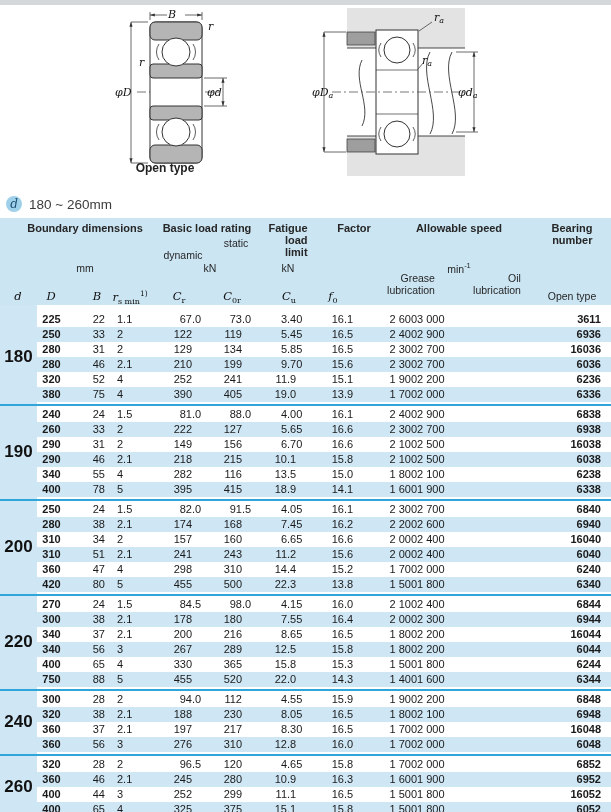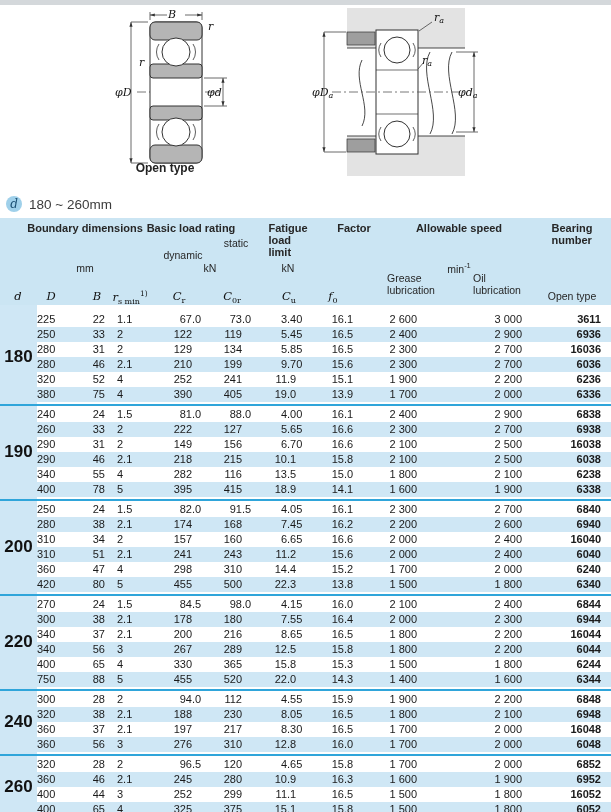--- a/index.html
+++ b/index.html
@@ -16,50 +16,50 @@
 
   
   .sec-title{position:absolute;left:6px;top:195px;height:18px;display:flex;align-items:center;}
   .d-badge{display:inline-block;width:16px;height:16px;border-radius:50%;background:#9fd0ea;
            color:#1b4f72;font-family:"DejaVu Serif",serif;font-style:italic;font-size:12px;
            line-height:16px;text-align:center;}
   .range-text{margin-left:7px;font-size:13.5px;color:#3c3c3c;}
 
   
   .thead{position:absolute;left:0;top:218px;width:611px;height:87px;background:#cbe5f3;}
-  .h{position:absolute;transform:translateX(-50%);white-space:nowrap;text-align:left;
+  .h{position:absolute;transform:translateX(-50%);white-space:nowrap;text-align:right;
      font-size:10.5px;color:#262626;line-height:12px;}
   .h.b{font-weight:bold;font-size:11px;}
   .sym{position:absolute;transform:translateX(-50%);white-space:nowrap;top:71px;
        font-family:"DejaVu Serif",serif;font-style:italic;font-size:11.5px;color:#111;}
   .sym sub{font-size:8px;font-style:normal;}
   .sym sup{font-size:7.5px;font-style:normal;}
   .h sup{font-size:7.5px;}
 
   
   .tbody{position:absolute;left:0;top:305px;width:611px;height:507px;}
   .left-strip{position:absolute;left:0;top:0;width:37px;height:507px;background:#cfe7f5;}
   .rows-area{position:relative;padding-top:7px;}
   .section{position:relative;}
   .sec-label{position:absolute;left:0;top:50%;transform:translateY(-50%);width:37px;
              text-align:center;font-size:17px;font-weight:bold;color:#111;}
   .row{display:flex;height:15px;line-height:15px;font-size:11px;}
   .row .spacer{width:37px;}
   .row .cells{display:flex;width:574px;}
   .row.alt .cells{background:#cfe7f5;}
   .cell{display:block;}
-  .c-D{width:29px;text-align:left;}
+  .c-D{width:29px;text-align:center;font-weight:bold;}
   .c-B{width:39px;text-align:right;}
   .c-rs{width:45px;text-align:left;padding-left:12px;box-sizing:border-box;}
   .c-cr{width:55px;}
   .c-c0r{width:50px;}
   .c-cu{width:45px;}
   .c-f0{width:57px;}
   .c-grease{width:60px;text-align:right;}
-  .c-oil{width:105px;text-align:right;}
+  .c-oil{width:105px;}
   .c-brg{width:89px;text-align:right;padding-right:10px;box-sizing:border-box;font-weight:bold;}
   .dec{display:flex;}
   .dec .ip{flex:1;text-align:right;}
   .dec .fp{width:13px;text-align:left;overflow:visible;}
   .sep{height:2.5px;background:#2fa5da;margin:1.5px 0 1px 0;}
 </style>
 </head>
 <body>
 
 <div class="page">
@@ -144,21 +144,21 @@
   </svg>
 
   <div class="sec-title">
     <span class="d-badge">d</span>
     <span class="range-text">180 ~ 260mm</span>
   </div>
 
   <div class="thead">
     <span class="h b" style="left:85px;top:4px">Boundary dimensions</span>
     <span class="h" style="left:85px;top:44px">mm</span>
-    <span class="h b" style="left:191px;top:4px">Basic load rating</span>
+    <span class="h b" style="left:207px;top:4px">Basic load rating</span>
     <span class="h" style="left:183px;top:31px">dynamic</span>
     <span class="h" style="left:236px;top:19px">static</span>
     <span class="h" style="left:210px;top:44px">kN</span>
     <span class="h b" style="left:288px;top:4px">
       <span>Fatigue</span><br>
       <span>load</span><br>
       <span>limit</span>
     </span>
     <span class="h" style="left:288px;top:44px">kN</span>
     <span class="h b" style="left:354px;top:4px">Factor</span>

